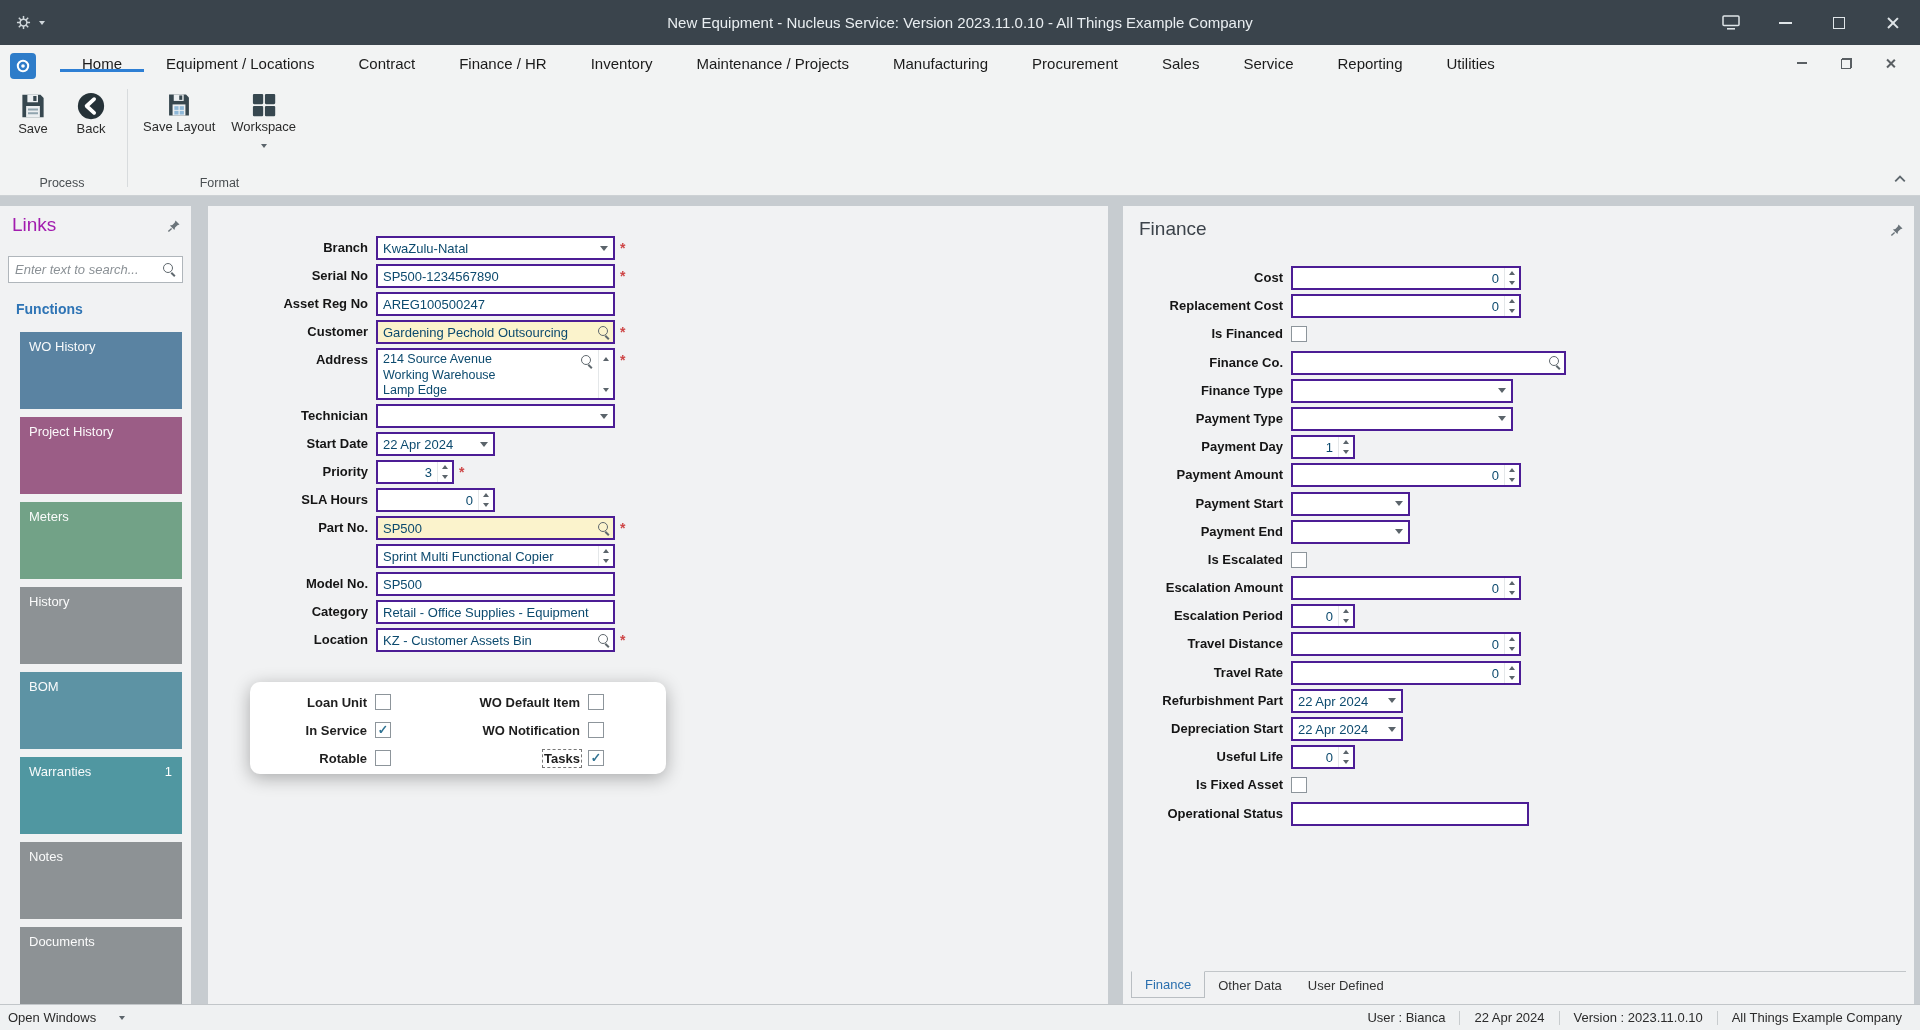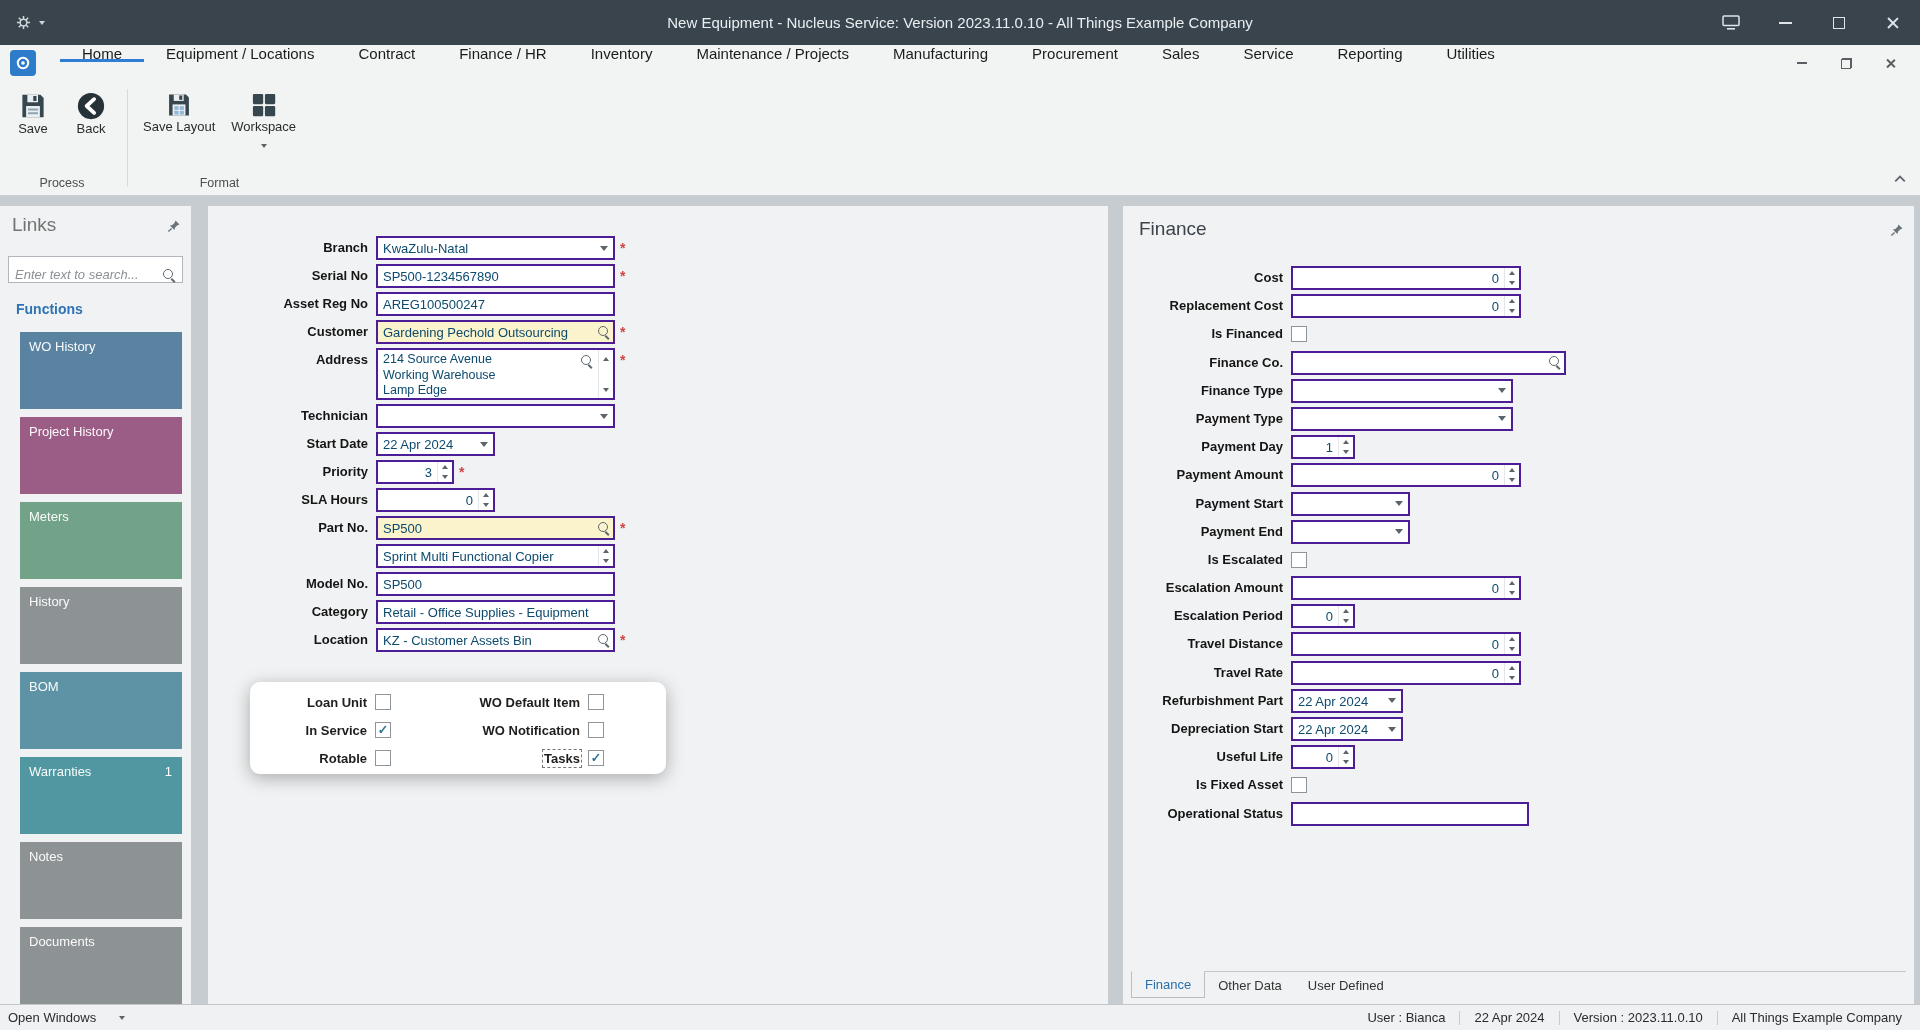--- a/index.html
+++ b/index.html
@@ -11,21 +11,21 @@
 #tb-title{position:absolute;left:0;right:0;text-align:center;color:#e9eef1;font-size:15px}
 #tb-right{position:absolute;right:0;top:0;height:45px;display:flex;z-index:2}
 .tb-btn{width:54px;height:45px;display:flex;align-items:center;justify-content:center}
 .glyph-min{width:13px;height:2px;background:#dfe5e8}
 .glyph-max{width:12px;height:12px;border:1.6px solid #dfe5e8}
 .x{position:relative;width:14px;height:14px}
 .x::before,.x::after{content:"";position:absolute;left:6px;top:0;width:1.8px;height:14px;background:#dfe5e8}
 .x::before{transform:rotate(45deg)}.x::after{transform:rotate(-45deg)}
 .tbcaret{border-top-color:#cfd6da !important}
 
-#ribbonbar{position:absolute;left:0;top:45px;width:1920px;height:36px;background:#f2f3f3;display:flex;align-items:flex-start}
+#ribbonbar{position:absolute;left:0;top:45px;width:1920px;height:36px;background:#f2f3f3;display:flex;align-items:center}
 #app-icon{width:26px;height:26px;margin:5px 10px 0 10px;border-radius:4px;background:#2e7cc9;display:flex;align-items:center;justify-content:center;flex:none}
 #rtabs{display:flex;margin-left:14px}
 .rtab{padding:0 22px;display:flex;align-items:center;font-size:15px;color:#1b1b1b;white-space:nowrap}
 .rtab.active{box-shadow:inset 0 -3px 0 #2e7fd4}
 #rwin{position:absolute;right:8px;top:0;height:36px;display:flex;align-items:center}
 .rwin-btn{width:44px;height:30px;display:flex;align-items:center;justify-content:center}
 .glyph-rmin{width:10px;height:1.8px;background:#5a5f63}
 .restore{position:relative;width:11px;height:11px}
 .restore::before{content:"";position:absolute;right:0;top:0;width:8px;height:8px;border:1px solid #5a5f63}
 .restore::after{content:"";position:absolute;left:0;bottom:0;width:8px;height:8px;border:1px solid #5a5f63;background:#f2f3f3}
@@ -41,23 +41,23 @@
 .tlabel{font-size:13px;color:#2b2b2b;white-space:nowrap}
 .glabel{text-align:center;font-size:12.5px;color:#4a4f52;padding-bottom:5px}
 .tsep{width:1px;background:#d8dbdd;margin:8px 7px}
 #collapse-btn{position:absolute;right:14px;bottom:8px}
 
 .panel{position:absolute;background:#f1f2f3}
 #panel-links{left:0;top:206px;width:191px;height:798px}
 #panel-form{left:208px;top:206px;width:900px;height:798px}
 #panel-fin{left:1123px;top:206px;width:791px;height:798px}
 
-#links-title{position:absolute;left:12px;top:8px;font-size:19px;color:#737373}
+#links-title{position:absolute;left:12px;top:8px;font-size:19px;color:#a21caf}
 #links-pin{position:absolute;right:10px;top:13px}
-#links-search{position:absolute;left:8px;right:8px;top:50px;height:27px;border:1px solid #b0b6bb;background:#fff;display:flex;align-items:flex-end;padding-right:6px}
+#links-search{position:absolute;left:8px;right:8px;top:50px;height:27px;border:1px solid #b0b6bb;background:#fff;display:flex;align-items:center;padding-right:6px}
 #links-search input{flex:1;border:0;outline:0;padding:0 6px;font-size:13px;font-style:italic;color:#333;font-family:inherit;background:transparent;min-width:0}
 #links-search input::placeholder{color:#8b9196;font-style:italic}
 #functions-label{position:absolute;left:16px;top:95px;font-size:14px;font-weight:bold;color:#2e74b5}
 #links-items{position:absolute;left:20px;right:9px;top:126px;bottom:0;display:flex;flex-direction:column;gap:8px;overflow:hidden}
 .linkblock{height:77px;position:relative;flex:none}
 .linkblock .lbl{position:absolute;left:9px;top:7px;color:rgba(255,255,255,.96);font-size:13px}
 .linkblock .badge{position:absolute;right:10px;top:7px;color:#fff;font-size:13px}
 
 .rows{position:absolute;left:0;right:0}
 #form-rows{top:30px}

